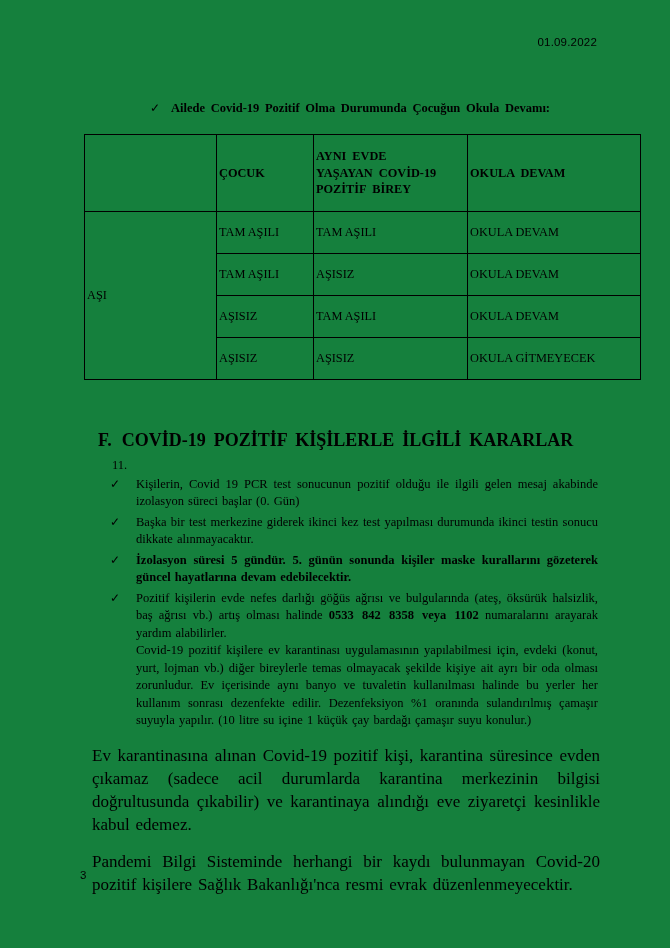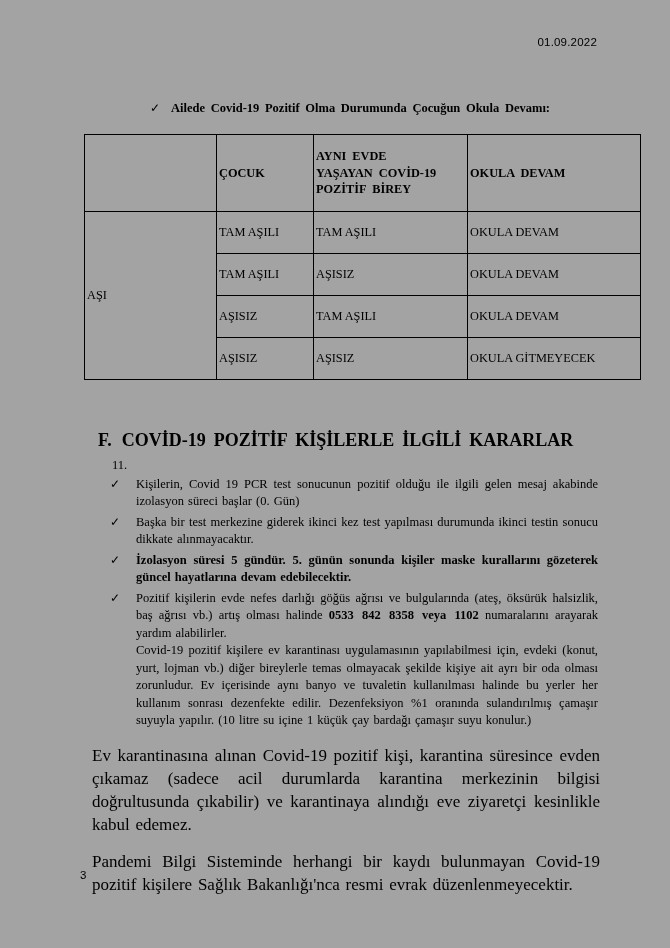--- a/index.html
+++ b/index.html
@@ -4,21 +4,21 @@
 <style>
   html, body {
     margin: 0;
     padding: 0;
     background: #ffffff;
   }
   .page {
     position: relative;
     width: 670px;
     height: 948px;
-    background: #a3a3a3;
+    background: #15803d;
     color: #000000;
     font-family: "Liberation Serif", serif;
     overflow: hidden;
     box-sizing: border-box;
   }
   .date {
     position: absolute;
     top: 36px;
     right: 73px;
     font-family: "Liberation Sans", sans-serif;
@@ -194,19 +194,19 @@
       <li>
         <span class="check-cell">✓</span>
         <div class="btext">
           <p><span>Pozitif kişilerin evde nefes darlığı göğüs ağrısı ve bulgularında (ateş, öksürük halsizlik, baş ağrısı vb.) artış olması halinde </span><span class="bold-inline">0533 842 8358 veya 1102</span><span> numaralarını arayarak yardım alabilirler.</span></p>
           <p>Covid-19 pozitif kişilere ev karantinası uygulamasının yapılabilmesi için, evdeki (konut, yurt, lojman vb.) diğer bireylerle temas olmayacak şekilde kişiye ait ayrı bir oda olması zorunludur. Ev içerisinde aynı banyo ve tuvaletin kullanılması halinde bu yerler her kullanım sonrası dezenfekte edilir. Dezenfeksiyon %1 oranında sulandırılmış çamaşır suyuyla yapılır. (10 litre su içine 1 küçük çay bardağı çamaşır suyu konulur.)</p>
         </div>
       </li>
     </ul>
 
     <div class="para">Ev karantinasına alınan Covid-19 pozitif kişi, karantina süresince evden çıkamaz  (sadece acil durumlarda karantina merkezinin bilgisi doğrultusunda çıkabilir) ve karantinaya alındığı eve ziyaretçi kesinlikle kabul edemez.</div>
-    <div class="para">Pandemi Bilgi Sisteminde herhangi bir kaydı bulunmayan Covid-19 pozitif kişilere Sağlık Bakanlığı'nca resmi evrak düzenlenmeyecektir.</div>
+    <div class="para">Pandemi Bilgi Sisteminde herhangi bir kaydı bulunmayan Covid-20 pozitif kişilere Sağlık Bakanlığı'nca resmi evrak düzenlenmeyecektir.</div>
 
   </div>
 
   <div class="page-number">3</div>
 
 </div>
 
 </body></html>

